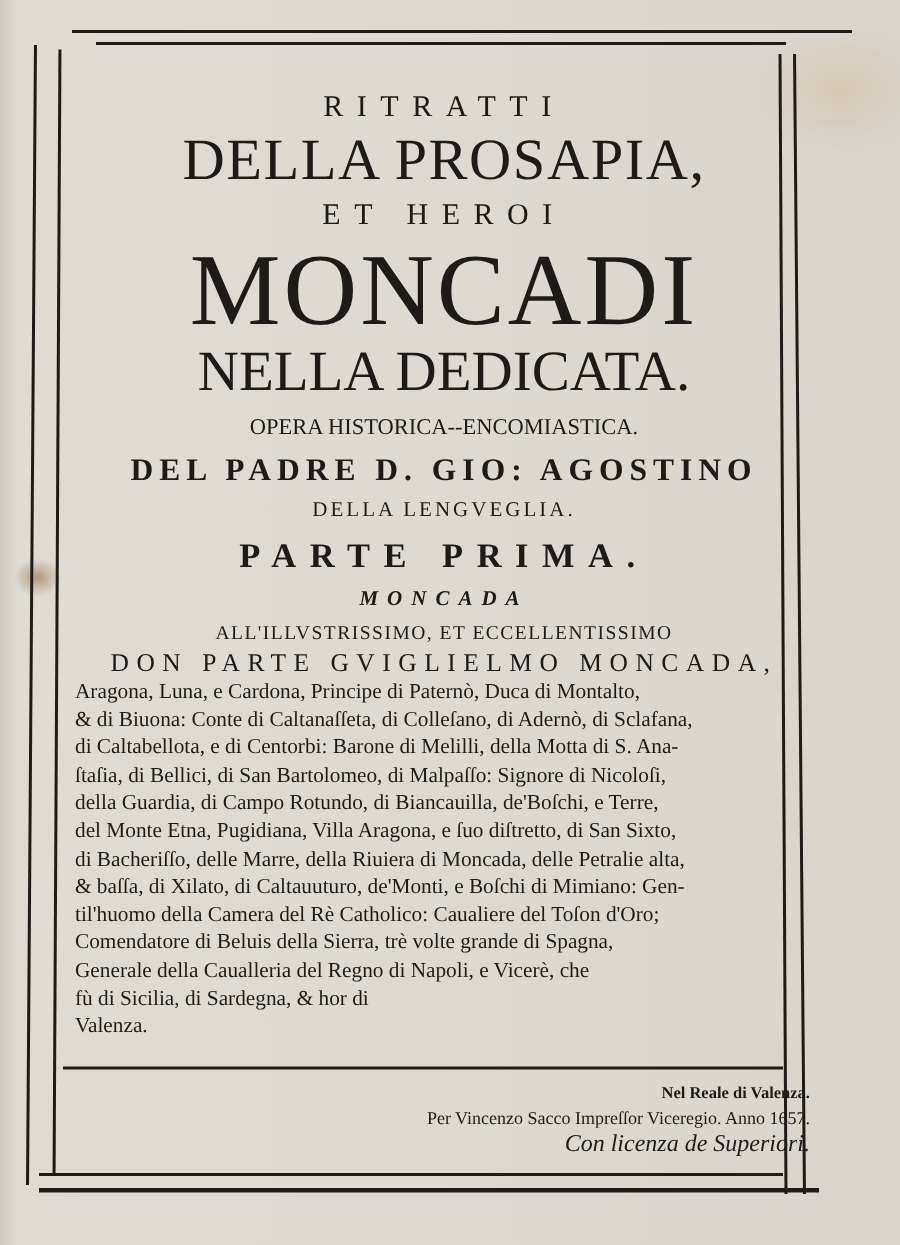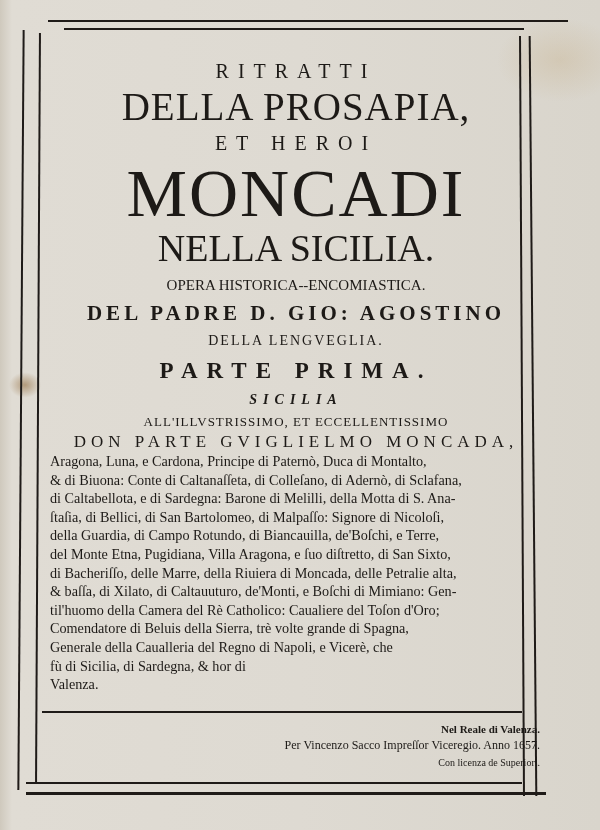--- a/index.html
+++ b/index.html
@@ -31,21 +31,21 @@
   .parte { font-size: 23px; letter-spacing: 9px; font-weight: bold; height: 34px; line-height: 34px; }
   .dedicata { font-size: 14px; font-style: italic; font-weight: bold; letter-spacing: 6px; height: 24px; line-height: 24px; }
   .illustrissimo { font-size: 13px; letter-spacing: 1px; height: 20px; line-height: 20px; }
   .don { font-size: 17px; letter-spacing: 5px; height: 20px; line-height: 20px; }
   .body-text { font-size: 14.2px; line-height: 18.6px; text-align: left; width: 490px; margin-left: -2px; }
   .body-text .bl { display: block; white-space: nowrap; }
   .body-text .c { }
   .imprint { position: absolute; left: 60px; top: 722px; width: 480px; text-align: right; }
   .nel { font-size: 11px; line-height: 14px; font-weight: bold; }
   .per { font-size: 12px; line-height: 18px; }
-  .licenza { font-size: 10px; line-height: 17px; }
+  .licenza { font-size: 16px; line-height: 17px; font-style: italic; }
 </style>
 </head>
 <body>
 
 <div class="page">
 
   <div class="rule" style="left:48px;top:20px;width:520px;height:2px;"></div>
   <div class="rule" style="left:64px;top:28px;width:460px;height:2px;"></div>
   <div class="rule" style="left:20px;top:30px;width:2px;height:760px;transform:rotate(0.4deg);"></div>
   <div class="rule" style="left:37px;top:33px;width:2px;height:750px;transform:rotate(0.3deg);"></div>
@@ -53,33 +53,33 @@
   <div class="rule" style="left:532px;top:36px;width:2px;height:760px;transform:rotate(-0.5deg);"></div>
   <div class="rule" style="left:42px;top:711px;width:480px;height:2px;"></div>
   <div class="rule" style="left:26px;top:782px;width:496px;height:2px;"></div>
   <div class="rule" style="left:26px;top:792px;width:520px;height:3px;"></div>
 
   <div class="content">
     <span class="line ritratti">RITRATTI</span>
     <span class="line prosapia">DELLA PROSAPIA,</span>
     <span class="line heroi">ET HEROI</span>
     <span class="line moncadi">MONCADI</span>
-    <span class="line sicilia">NELLA SICILIA.</span>
+    <span class="line sicilia">NELLA DEDICATA.</span>
     <span class="line opera">OPERA HISTORICA--ENCOMIASTICA.</span>
     <span class="line padre">DEL PADRE D. GIO: AGOSTINO</span>
     <span class="line lengueglia">DELLA LENGVEGLIA.</span>
     <span class="line parte">PARTE PRIMA.</span>
-    <span class="line dedicata">SICILIA</span>
+    <span class="line dedicata">MONCADA</span>
     <span class="line illustrissimo">ALL'ILLVSTRISSIMO, ET ECCELLENTISSIMO</span>
     <span class="line don">DON PARTE GVIGLIELMO MONCADA,</span>
 
     <div class="body-text">
       <span class="bl">Aragona, Luna, e Cardona, Principe di Paternò, Duca di Montalto,</span>
       <span class="bl">&amp; di Biuona: Conte di Caltanaſſeta, di Colleſano, di Adernò, di Sclafana,</span>
-      <span class="bl">di Caltabellota, e di Sardegna: Barone di Melilli, della Motta di S. Ana-</span>
+      <span class="bl">di Caltabellota, e di Centorbi: Barone di Melilli, della Motta di S. Ana-</span>
       <span class="bl">ſtaſia, di Bellici, di San Bartolomeo, di Malpaſſo: Signore di Nicoloſi,</span>
       <span class="bl">della Guardia, di Campo Rotundo, di Biancauilla, de'Boſchi, e Terre,</span>
       <span class="bl">del Monte Etna, Pugidiana, Villa Aragona, e ſuo diſtretto, di San Sixto,</span>
       <span class="bl">di Bacheriſſo, delle Marre, della Riuiera di Moncada, delle Petralie alta,</span>
       <span class="bl">&amp; baſſa, di Xilato, di Caltauuturo, de'Monti, e Boſchi di Mimiano: Gen-</span>
       <span class="bl">til'huomo della Camera del Rè Catholico: Caualiere del Toſon d'Oro;</span>
       <span class="bl c">Comendatore di Beluis della Sierra, trè volte grande di Spagna,</span>
       <span class="bl c">Generale della Caualleria del Regno di Napoli, e Vicerè, che</span>
       <span class="bl c">fù di Sicilia, di Sardegna, &amp; hor di</span>
       <span class="bl c">Valenza.</span>

